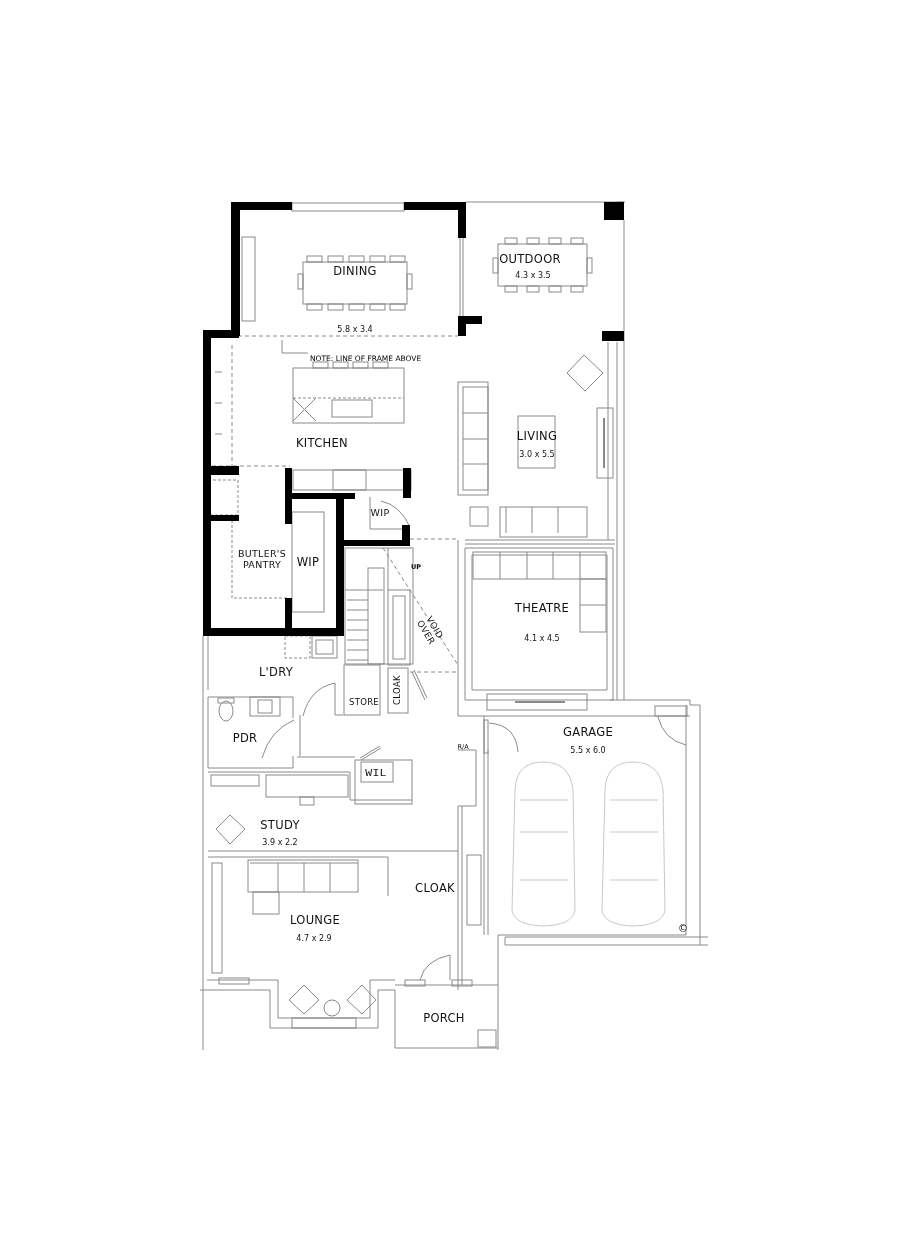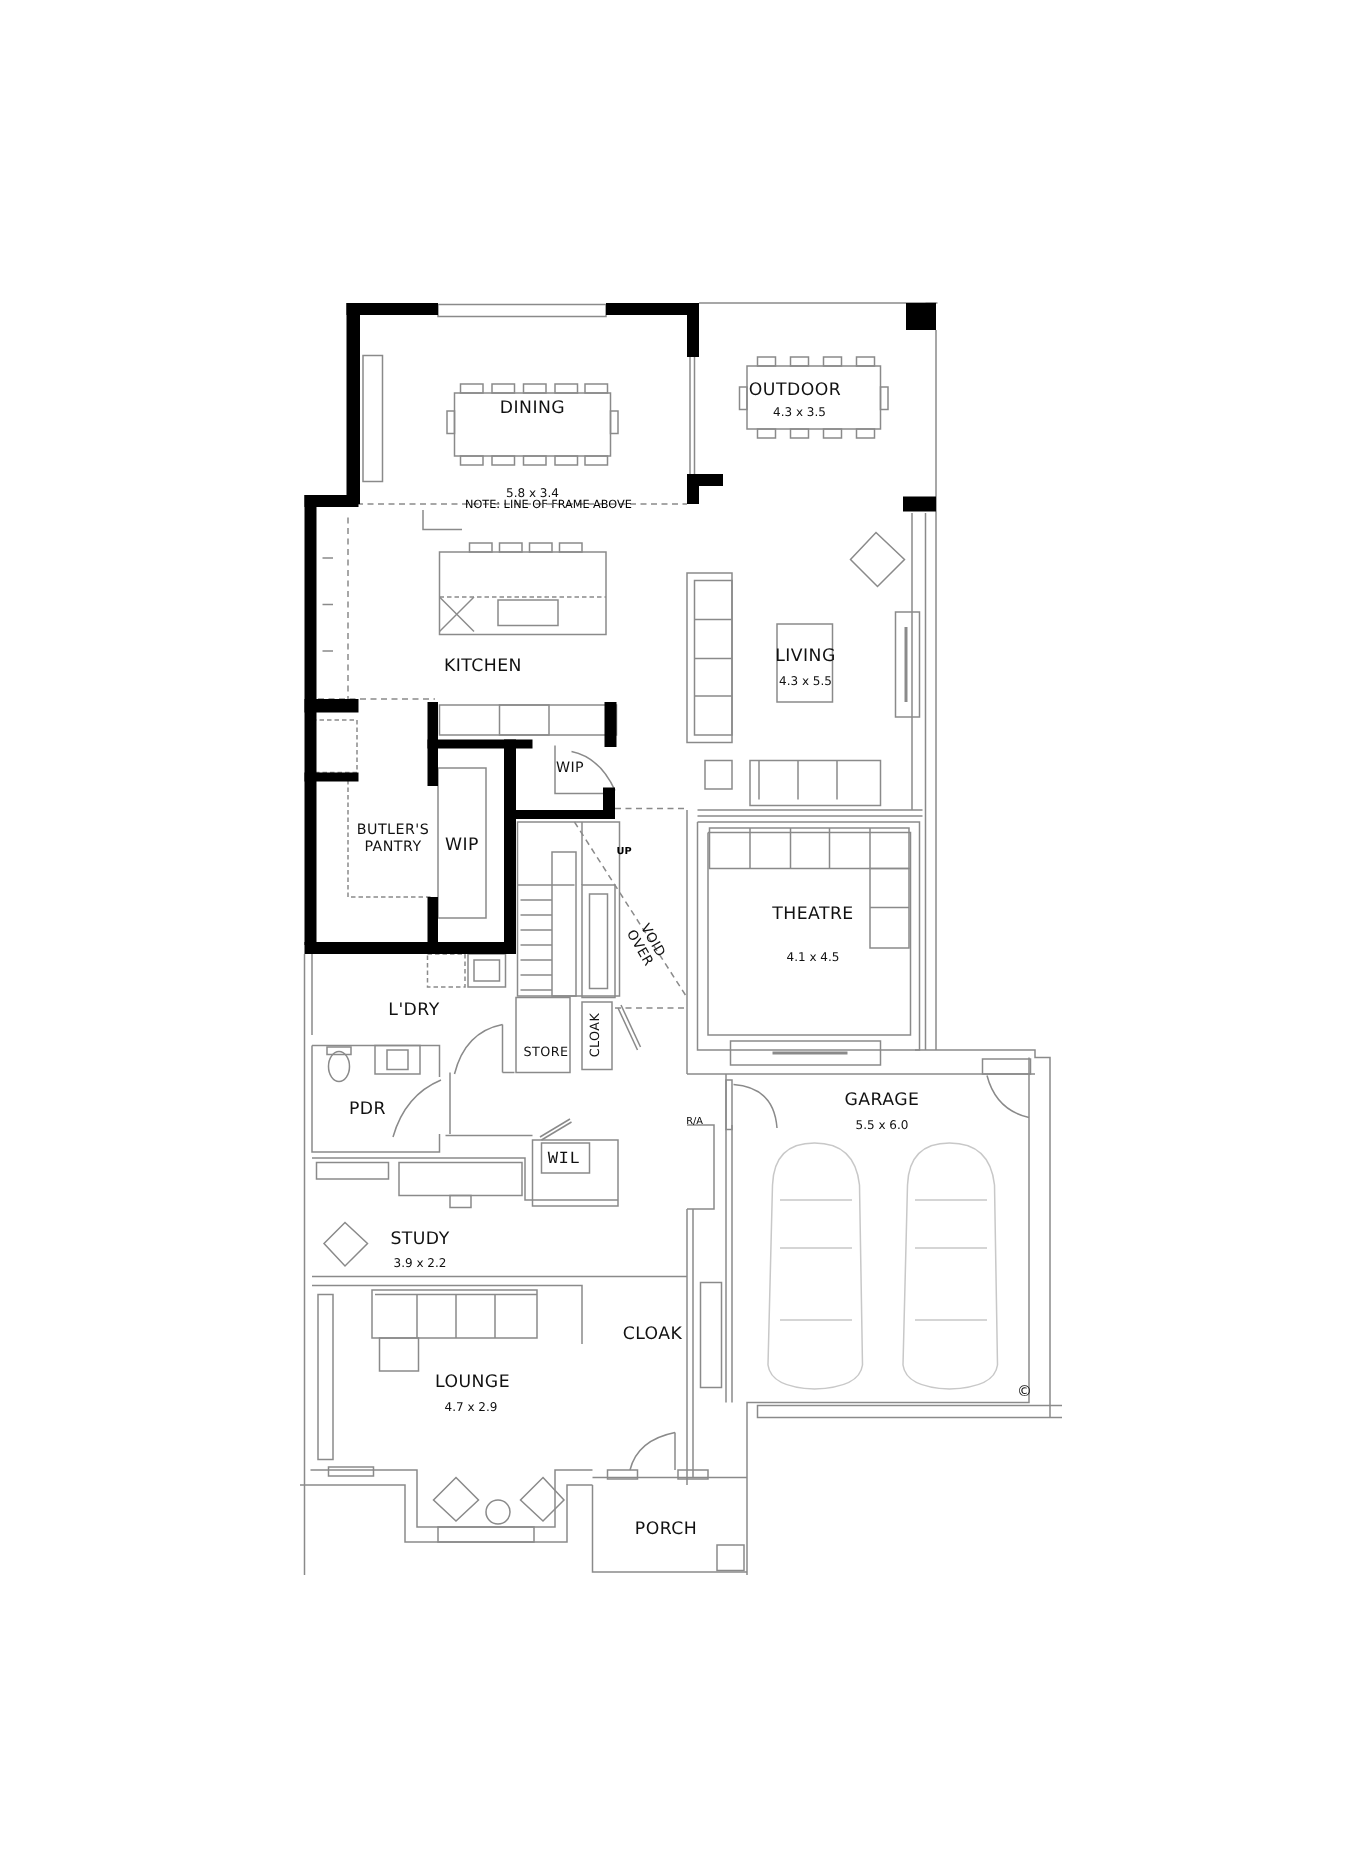--- a/index.html
+++ b/index.html
@@ -245,26 +245,26 @@
 </svg>
 
 <div class="lbl" style="left:355px;top:272px;">
     <div>DINING</div>
   </div>
 <div class="dim" style="left:355px;top:289px;margin-top:40px;">5.8 x 3.4</div>
 
 <div class="lbl" style="left:530px;top:260px;text-align:right;">OUTDOOR</div>
 <div class="dim" style="left:533px;top:275px;">4.3 x 3.5</div>
 
-<div class="note" style="left:310px;top:336px;">NOTE: LINE OF FRAME ABOVE</div>
+<div class="note" style="left:310px;top:358px;">NOTE: LINE OF FRAME ABOVE</div>
 
 <div class="lbl" style="left:322px;top:444px;">KITCHEN</div>
 
 <div class="lbl" style="left:537px;top:437px;">LIVING</div>
-<div class="dim" style="left:537px;top:454px;">4.3 x 5.5</div>
+<div class="dim" style="left:537px;top:454px;">3.0 x 5.5</div>
 
 <div class="lbl small" style="left:262px;top:560px;width:60px;white-space:normal;">BUTLER'S PANTRY</div>
 <div class="lbl" style="left:308px;top:563px;">WIP</div>
 <div class="lbl small" style="left:380px;top:513px;">WIP</div>
 
 <div class="tiny" style="left:416px;top:567px;">UP</div>
 <div class="lbl rotvoid" style="left:430px;top:630px;width:30px;white-space:normal;">VOID OVER</div>
 
 <div class="lbl" style="left:542px;top:609px;">THEATRE</div>
 <div class="dim" style="left:542px;top:626px;margin-top:12px;">4.1 x 4.5</div>

